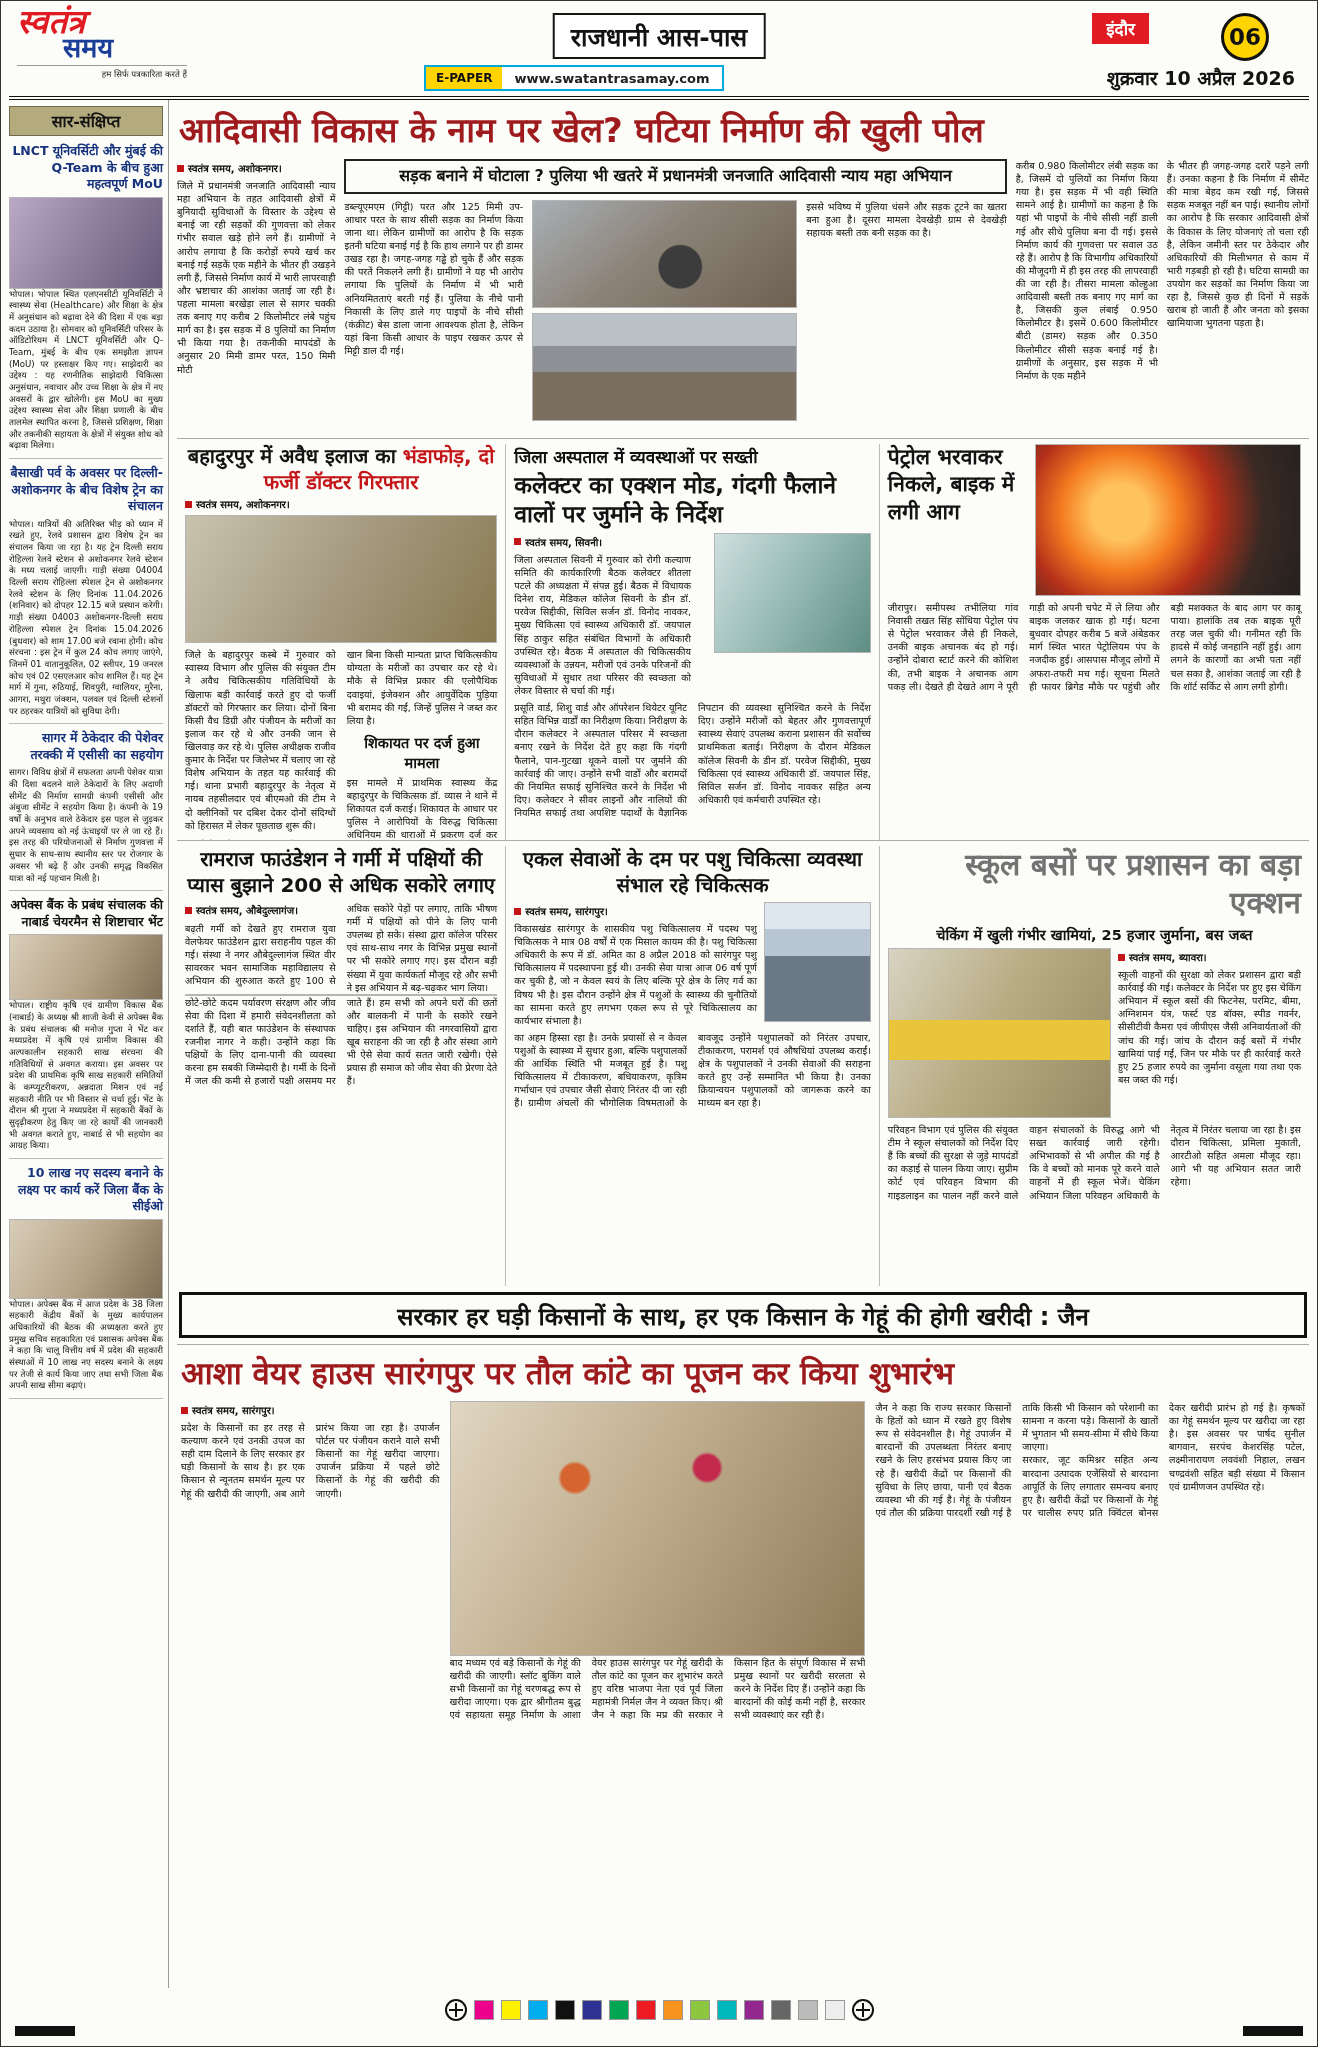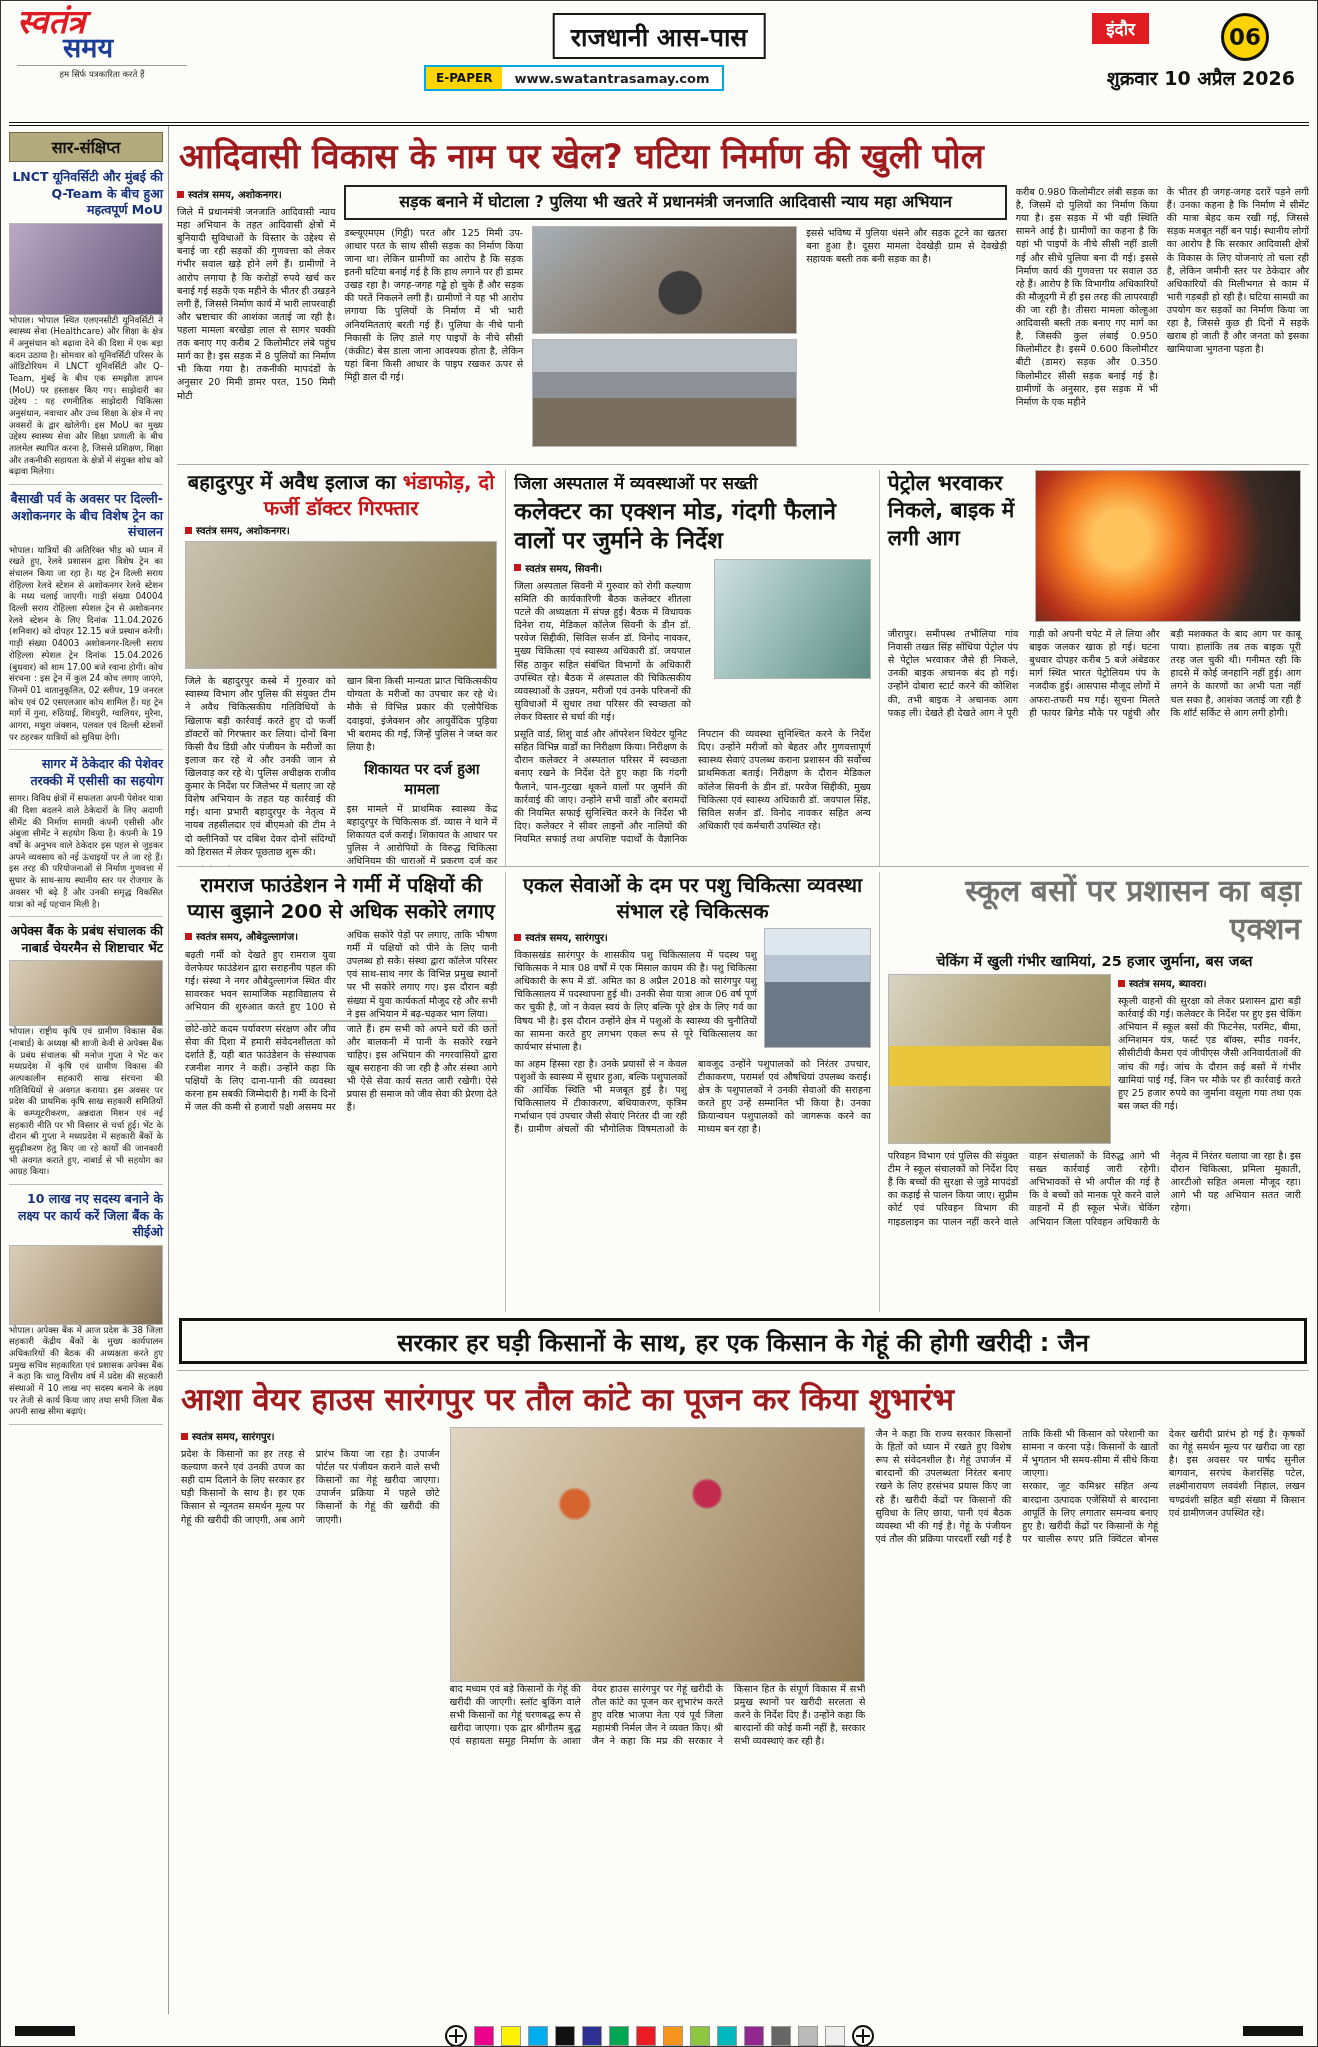--- a/index.html
+++ b/index.html
@@ -1,25 +1,25 @@
 <!DOCTYPE html>
 <html lang="hi"><head>
 <meta charset="utf-8">
 <style>
   *{margin:0;padding:0;box-sizing:border-box}
   html,body{background:#888}
   .page{width:1318px;height:2047px;margin:0 auto;background:#fcfcf9;color:#121212;
         font-family:"DejaVu Sans","Liberation Sans",sans-serif;position:relative;
         overflow:hidden;border:1px solid #333;padding:0 8px}
   
-  .masthead{position:relative;height:125px;border-bottom:4px double #111}
+  .masthead{position:relative;height:99px;border-bottom:4px double #111}
   .logo{position:absolute;left:8px;top:4px;width:170px}
   .logo1{font-size:33px;font-weight:bold;color:#e01b22;font-style:italic;line-height:1}
   .logo2{font-size:27px;font-weight:bold;color:#1b3f98;margin:-4px 0 0 46px;line-height:1}
-  .tagline{font-size:8.5px;color:#222;border-top:1px solid #999;margin-top:4px;padding-top:2px;text-align:center}
+  .tagline{font-size:8.5px;color:#222;border-top:1px solid #999;margin-top:4px;padding-top:2px;text-align:right}
   .section-box{position:absolute;left:50%;top:12px;transform:translateX(-50%);
         border:2px solid #161616;padding:4px 16px;font-size:25px;font-weight:bold;background:#fff}
   .city-box{position:absolute;right:160px;top:12px;background:#e01b22;color:#fff;
         font-weight:bold;font-size:17px;padding:4px 14px}
   .page-circle{position:absolute;right:40px;top:12px;width:48px;height:48px;border-radius:50%;
         background:#ffd400;border:3px solid #111;display:flex;align-items:center;justify-content:center;
         font-size:23px;font-weight:bold}
   .epaper{position:absolute;left:415px;top:64px;display:flex;border:2px solid #00aadc;height:26px;align-items:stretch}
   .ep-label{background:#ffd400;font-weight:bold;font-size:12px;padding:4px 10px;color:#111}
   .ep-site{background:#fff;font-weight:bold;font-size:13px;padding:4px 12px;color:#222;cursor:pointer}

